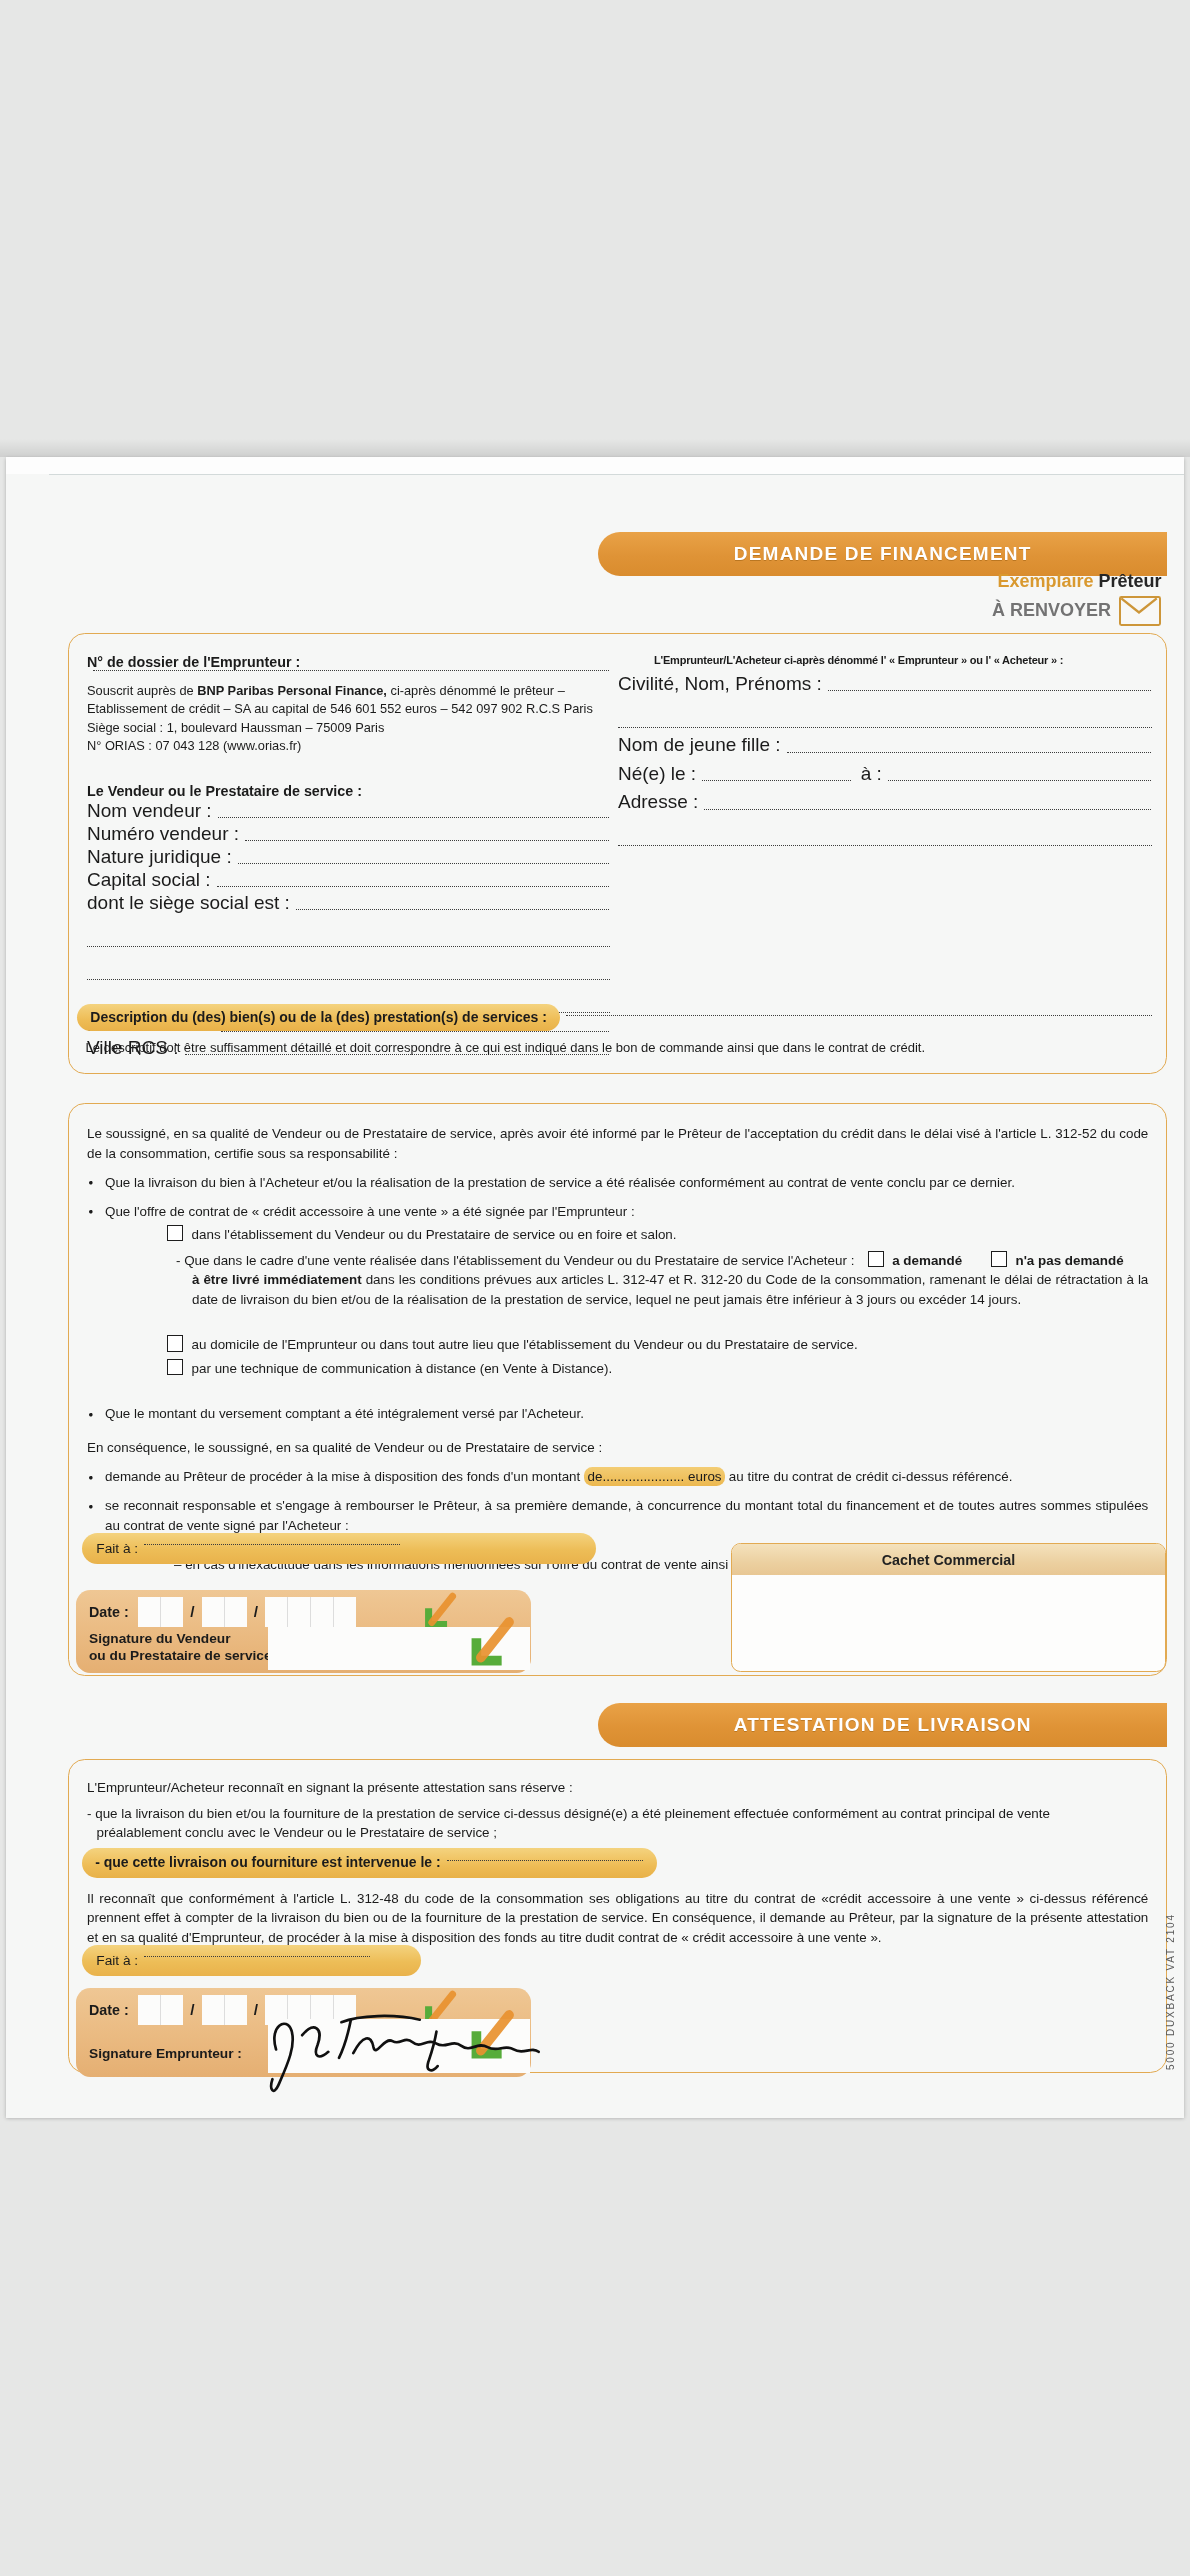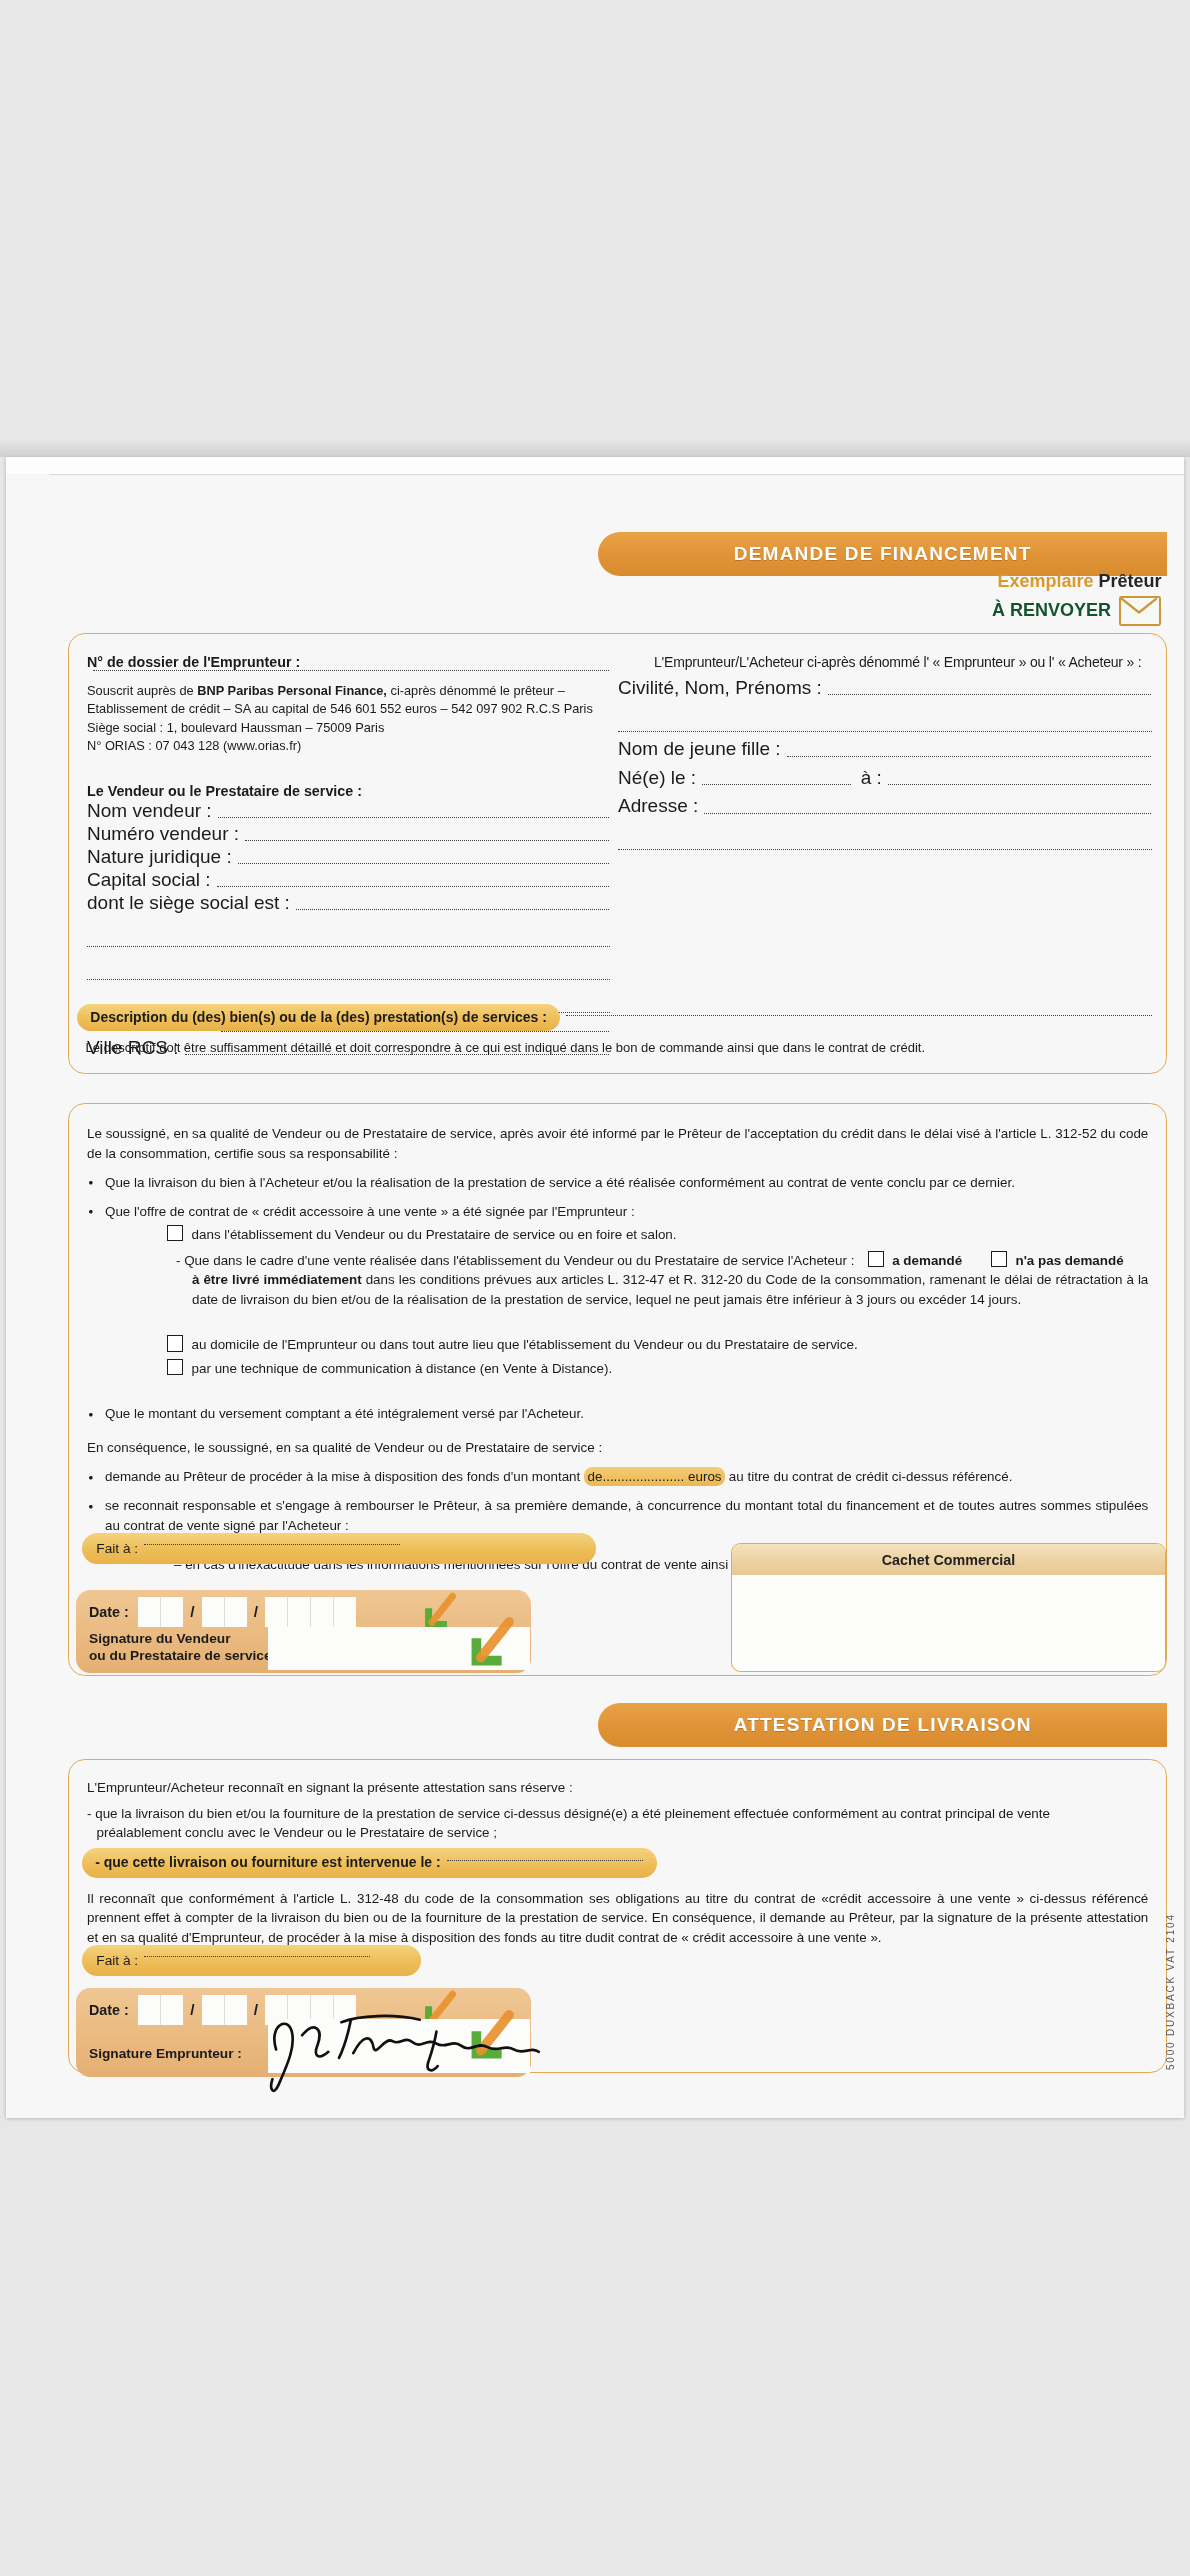--- a/index.html
+++ b/index.html
@@ -32,21 +32,21 @@
   }
   #bar-demande{top:75px;}
   #bar-attestation{top:1246px;}
 
   
   .copy-block{position:absolute;top:114px;right:22.6px;text-align:right;}
   .copy-line1{font-size:18px;font-weight:bold;}
   .copy-line1 .orange{color:#d9992f;}
   .copy-line1 .dark{color:#262626;margin-left:4.8px;}
   .copy-line2{margin-top:3.6px;display:flex;justify-content:flex-end;align-items:center;gap:8.3px;}
-  .copy-line2 .orange{color:#14532d;font-weight:bold;font-size:18px;}
+  .copy-line2 .orange{color:#737373;font-weight:bold;font-size:18px;}
   .envelope{width:38px;height:26px;border:2.4px solid #cd9639;border-radius:2.4px;position:relative;background:#f8f8f6;}
   .envelope svg{position:absolute;left:-1.2px;top:-1.2px;}
 
   
   .obox{position:absolute;left:62px;right:16.7px;border:1.8px solid #e2aa52;border-radius:16.7px;}
   #box-parties{top:176px;height:439px;}
   #box-cert{top:646px;height:571px;}
   #box-attest{top:1302px;height:312px;}
 
   
@@ -55,21 +55,21 @@
 
   
   .col-left{position:absolute;left:18px;top:20px;width:523px;}
   .col-right{position:absolute;left:549px;top:20px;width:534px;}
   .file-row{display:flex;font-weight:bold;font-size:14.3px;flex-direction:column;}
   .small-info{font-size:12.8px;line-height:18.5px;margin-top:7.1px;}
   .vendor-head{font-weight:bold;font-size:14.3px;margin-top:27px;}
   .field{display:flex;font-size:19px;height:23px;align-items:flex-end;}
   .field .flabel{white-space:nowrap;}
   .sp-line{height:32px;}
-  .col-right .heading{font-weight:normal;font-size:14px;letter-spacing:-0.2px;white-space:nowrap;padding-left:36px;}
+  .col-right .heading{font-weight:bold;font-size:11px;letter-spacing:-0.2px;white-space:nowrap;padding-left:36px;}
   .col-right .field{height:28.6px;}
 
   
   .desc{position:absolute;left:8.3px;right:13px;top:370px;}
   .desc-line{display:flex;align-items:center;}
   .pill{
     background:linear-gradient(180deg,#f4d37f 0%, #eebc55 60%, #e8b149 100%);
     border-radius:16.7px;padding:5.4px 13px;font-weight:bold;font-size:14px;white-space:nowrap;
   }
   .desc-note{font-size:13px;margin-top:9.5px;padding-left:8.3px;}

